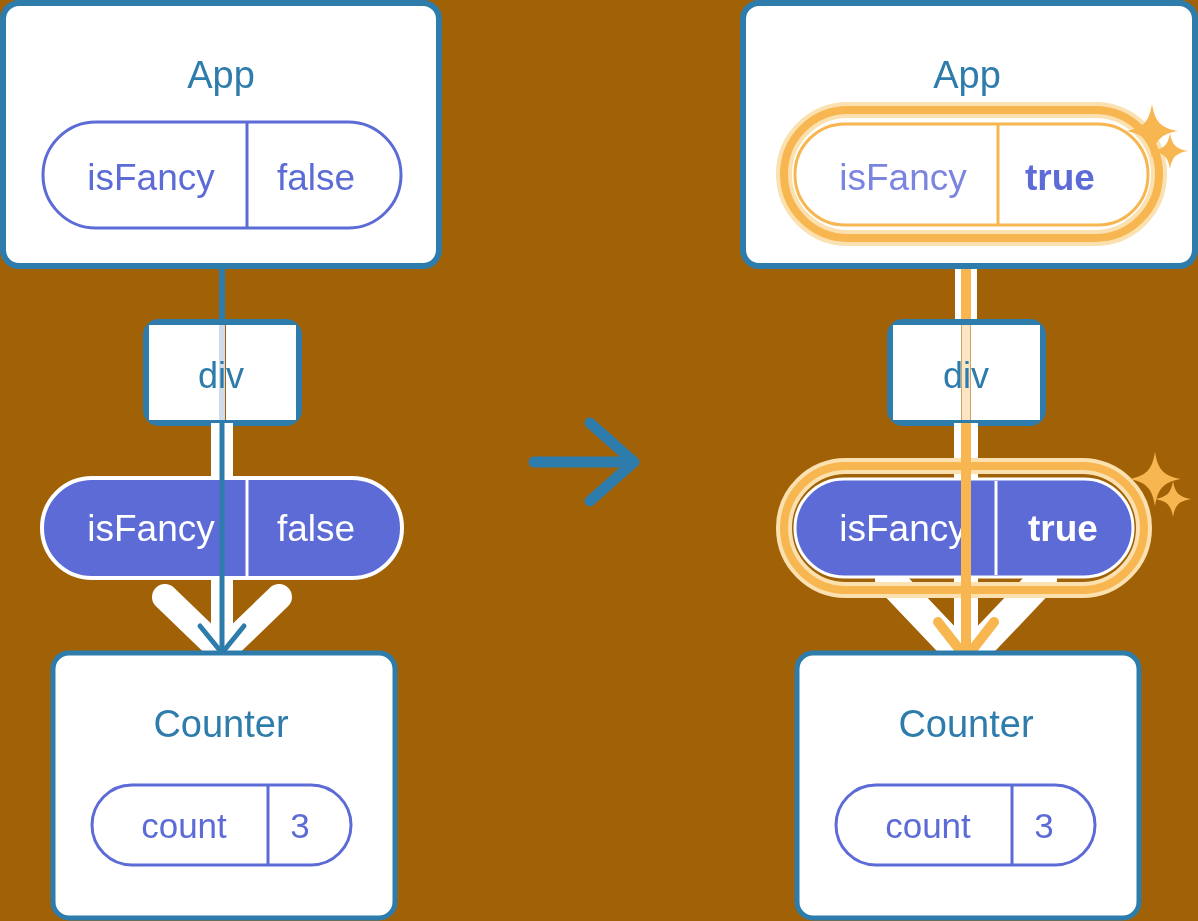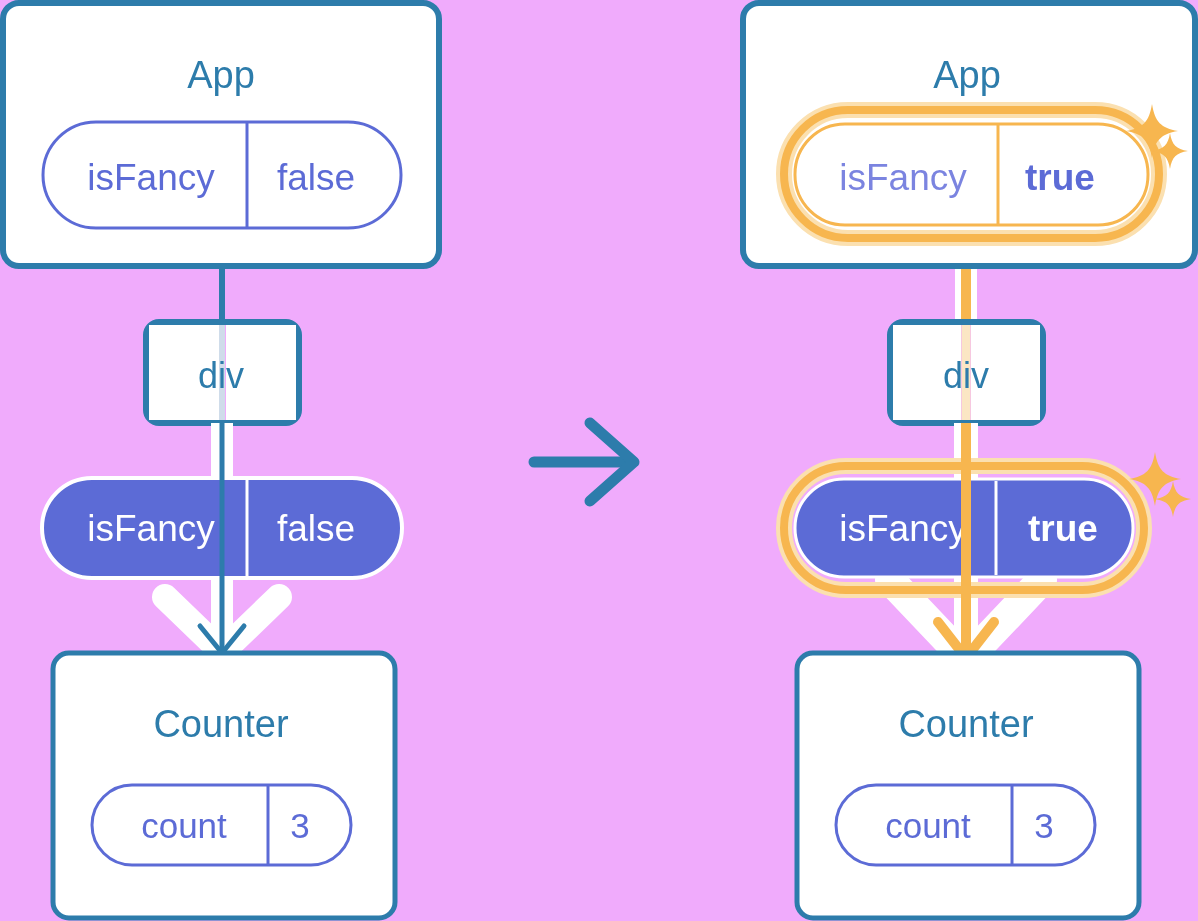--- a/index.html
+++ b/index.html
@@ -6,21 +6,21 @@
     margin: 0; padding: 0;
     background: #4c666f;
     width: 1198px; height: 921px;
     overflow: hidden;
     font-family: "Liberation Sans", sans-serif;
   }
   #stage {
     position: relative;
     width: 1198px;
     height: 921px;
-    background: #f0abfc;
+    background: #a16207;
   }
   #stage svg { display:block; }
   .panel { position: absolute; top:0; }
 </style>
 </head>
 <body>
 
 <div id="stage">
 
   <div class="panel" style="left:0;">

